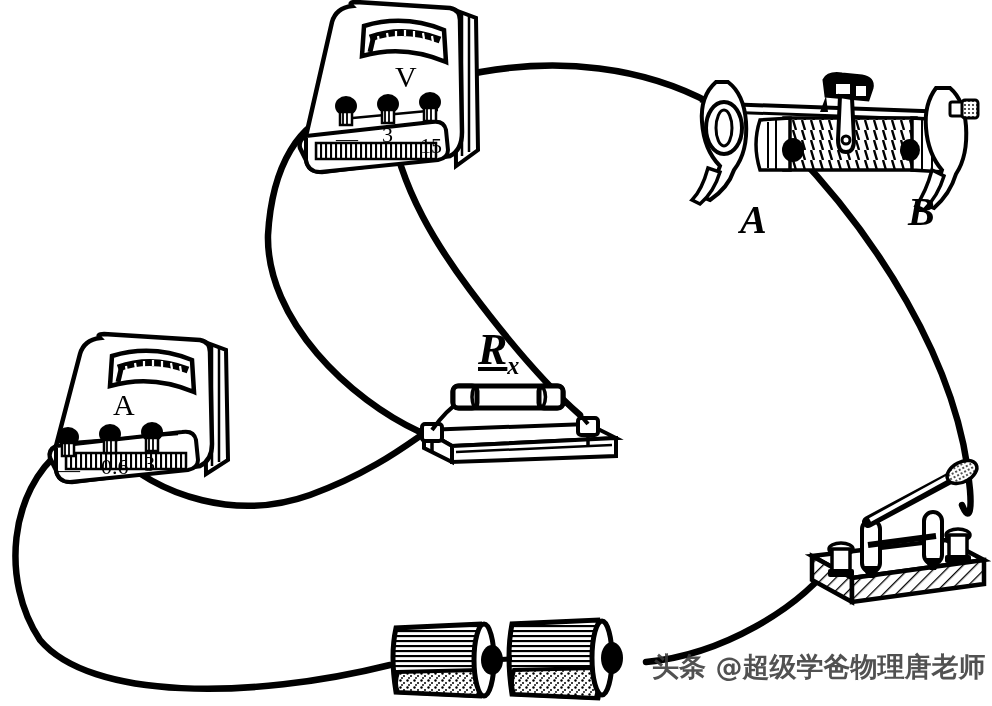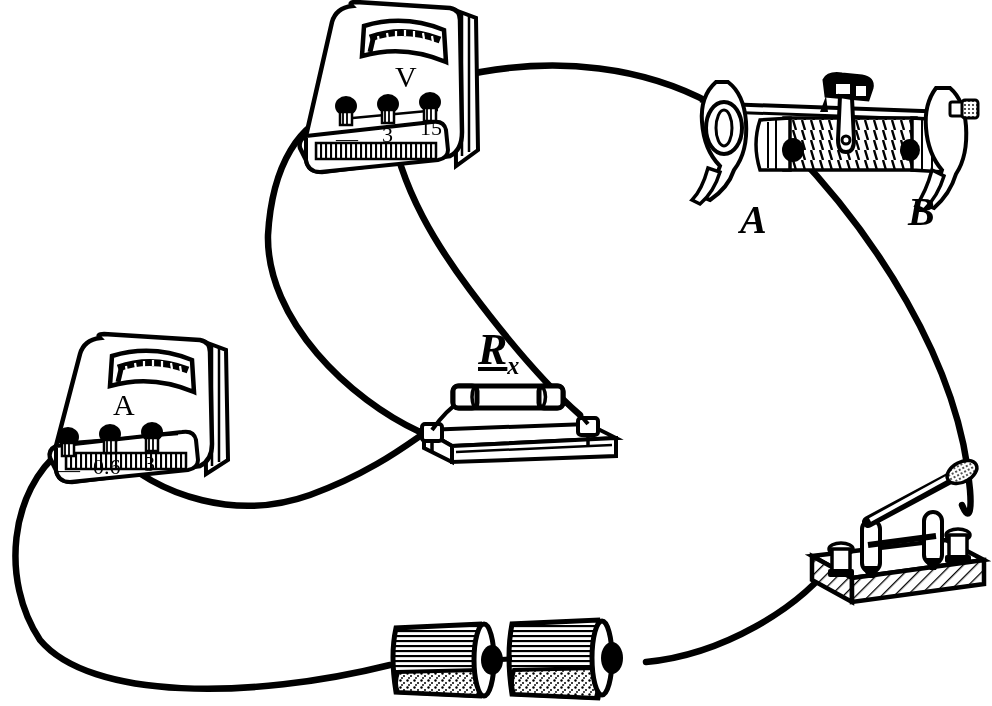--- a/index.html
+++ b/index.html
@@ -294,28 +294,29 @@
         <ellipse cx="602" cy="658" rx="10" ry="37" fill="#fff" stroke="#000" stroke-width="5"></ellipse>
         <ellipse cx="612" cy="658" rx="11" ry="16" fill="#000"></ellipse>
       </g>
       <line x1="492" y1="660" x2="512" y2="659" stroke="#000" stroke-width="5"></line>
     </g>
   </svg>
 
   <div class="lbl lbl-meter" style="left:395px; top:62px;">V</div>
   <div class="lbl lbl-term" style="left:336px; top:128px;">—</div>
   <div class="lbl lbl-term" style="left:382px; top:124px;">3</div>
-  <div class="lbl lbl-term" style="left:420px; top:117px;">15</div>
+  <div class="lbl lbl-term" style="left:420px; top:135px;">15</div>
 
   <div class="lbl lbl-meter" style="left:113px; top:390px;">A</div>
   <div class="lbl lbl-term" style="left:58px; top:459px;">—</div>
-  <div class="lbl lbl-term" style="left:93px; top:456px;">0.6</div>
+  <div class="lbl lbl-term" style="left:101px; top:456px;">0.6</div>
   <div class="lbl lbl-term" style="left:144px; top:453px;">3</div>
 
   <div class="lbl lbl-rheo" style="left:740px; top:200px;">A</div>
   <div class="lbl lbl-rheo" style="left:908px; top:192px;">B</div>
 
   <div class="lbl lbl-rx" style="left:478px; top:328px;text-decoration:underline;">
     <span>R</span><sub>x</sub>
   </div>
 
+  <div id="watermark">头条 @超级学爸物理唐老师</div>
 
 </div>
 
 </body></html>

